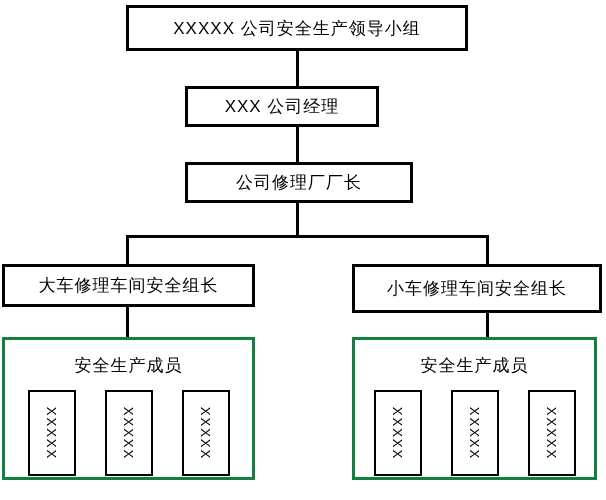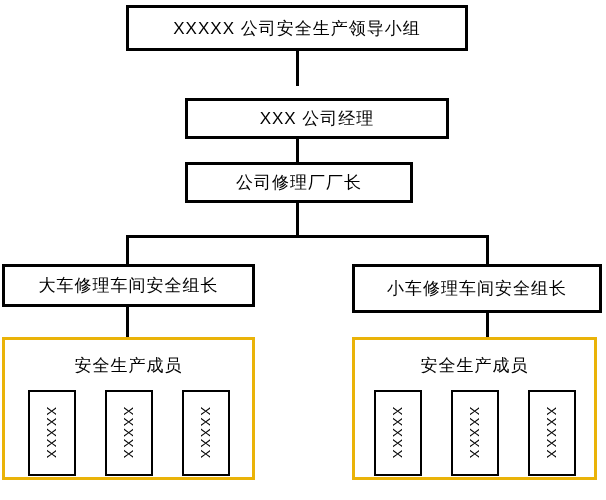--- a/index.html
+++ b/index.html
@@ -27,32 +27,32 @@
     font-size: 17px;
     letter-spacing: 1px;
     white-space: nowrap;
   }
   .line {
     position: absolute;
     background: #000000;
   }
   
   #top-box      { left: 126px; top: 5px;   width: 342px; height: 46px; }
-  #manager-box  { left: 185px; top: 86px;  width: 264px; height: 41px; margin-top: 12px; }
+  #manager-box  { left: 185px; top: 86px;  width: 194px; height: 41px; }
   #director-box { left: 185px; top: 162px; width: 228px; height: 41px; }
   
   #left-branch  { left: 2px;   top: 264px; width: 253px; height: 43px; }
   #right-branch { left: 352px; top: 264px; width: 250px; height: 49px; }
   
   .group-box {
     position: absolute;
     top: 337px;
     height: 143px;
     background: #ffffff;
-    border: 3px solid #eab308;
+    border: 3px solid #15803d;
     box-sizing: border-box;
   }
   #left-group  { left: 2px;   width: 253px; }
   #right-group { left: 352px; width: 245px; }
   .group-title {
     margin-top: 14px;
     text-align: center;
     font-size: 17px;
     letter-spacing: 1px;
   }

